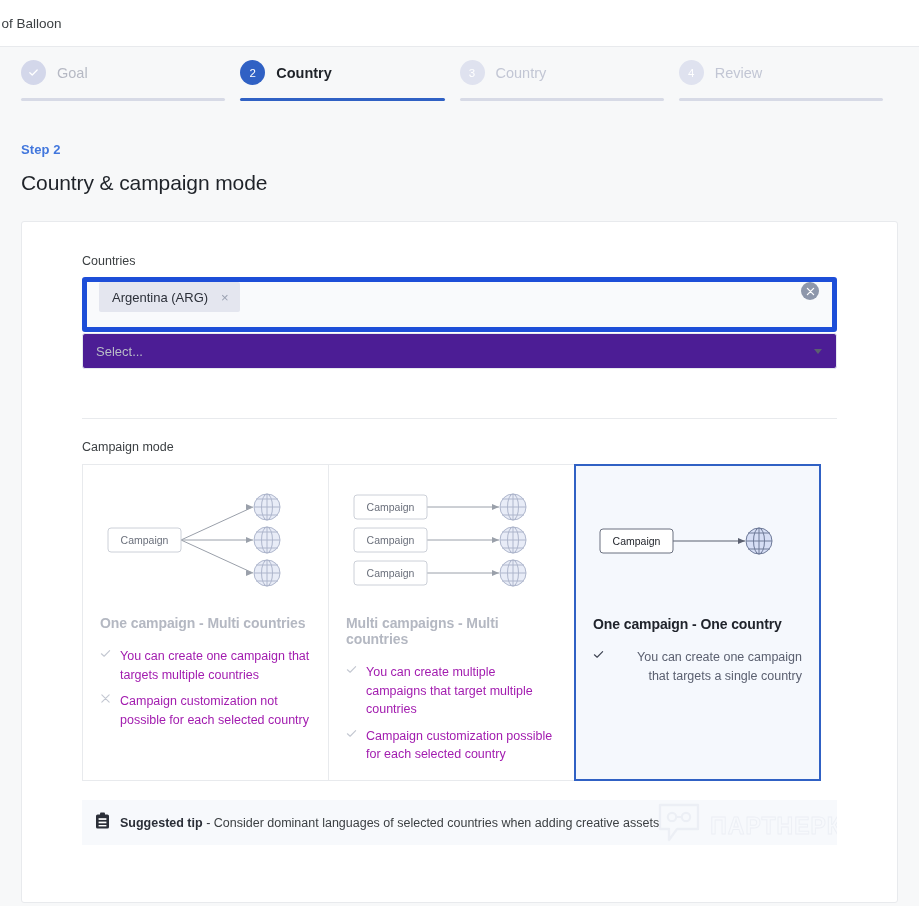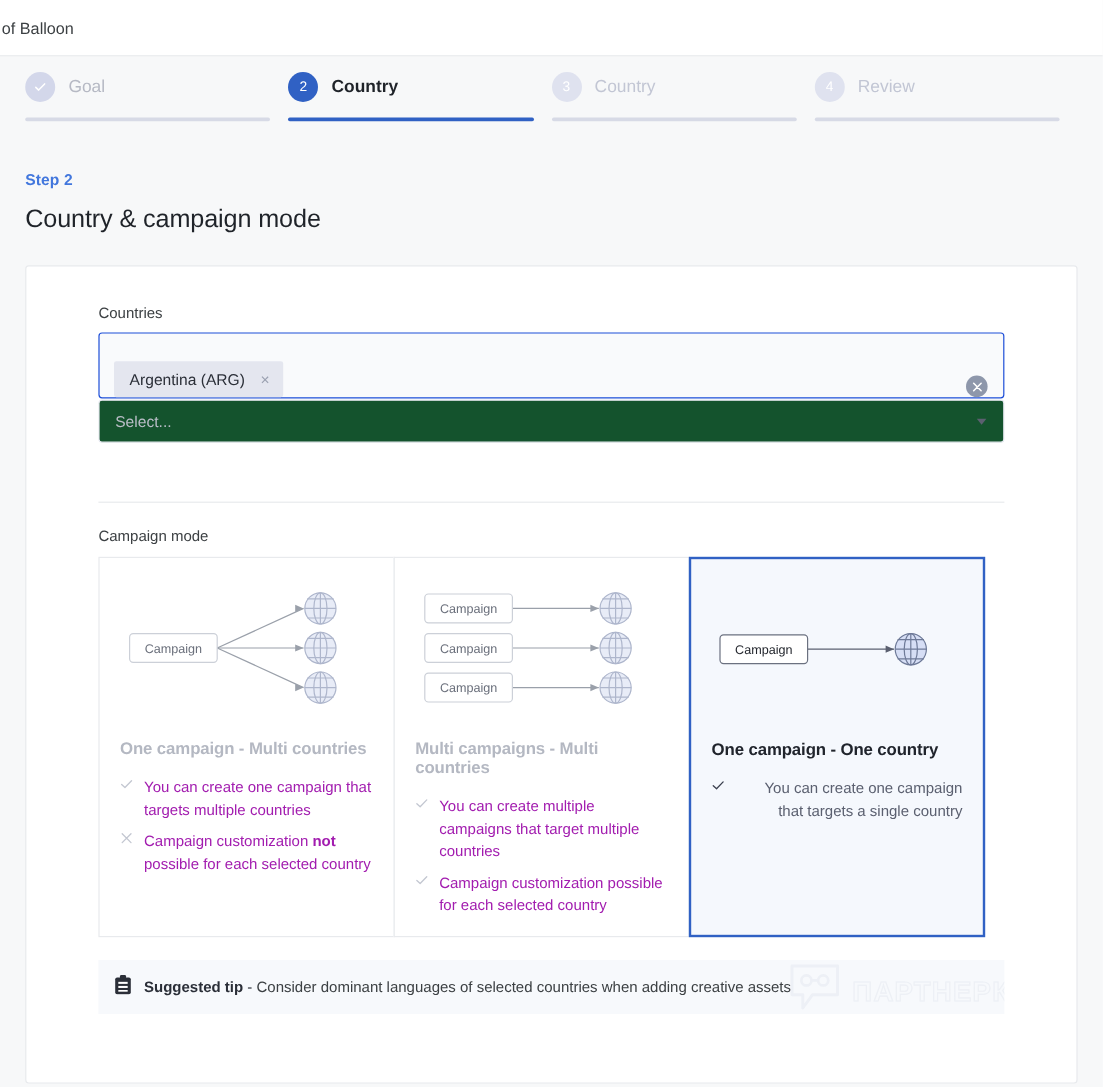--- a/index.html
+++ b/index.html
@@ -96,26 +96,26 @@
   }
 
   .field-label {
     font-size: 12.5px;
     color: #3c4043;
     margin-bottom: 9px;
   }
 
   
   .chips-box {
-    border: 1px solid #1d4ed8;
+    border: 5px solid #1d4ed8;
     background: #f9fafc;
     border-radius: 3px;
     height: 55px;
     display: flex;
-    align-items: flex-end;
+    align-items: flex-start;
     padding: 0 12px;
     position: relative;
   }
   .chip {
     background: #e4e6ef;
     border-radius: 2px;
     height: 30px;
     display: flex;
     align-items: center;
     gap: 13px;
@@ -136,21 +136,21 @@
     border-radius: 50%;
     background: #8e97ab;
     display: flex; align-items: center; justify-content: center;
     cursor: pointer;
   }
   .clear-all svg { display:block; }
 
   .select-box {
     margin-top: 1px;
     border: 1px solid #e6e9f0;
-    background: #14532d;
+    background: #4c1d95;
     border-radius: 3px;
     height: 36px;
     display: flex;
     align-items: center;
     padding: 0 13px;
     position: relative;
     cursor: pointer;
   }
   .select-placeholder { font-size: 13px; color: #b9bdc7; }
   .caret {
@@ -203,21 +203,21 @@
   .bullets li {
     display: flex;
     gap: 9px;
     font-size: 12.5px;
     line-height: 18.5px;
     color: #a21caf;
     margin-bottom: 8px;
   }
   .card.selected .bullets li { color: #5b6070; text-align: right; }
   .bullets .mk { flex: none; width: 11px; padding-top: 1px; }
-  .bullets b { font-weight: bold; }
+  .bullets b { font-weight: normal; }
   .mk svg { display:block; }
 
   
   .tip {
     margin-top: 19px;
     background: #f7f9fc;
     height: 45px;
     display: flex;
     align-items: center;
     padding: 0 13px;

